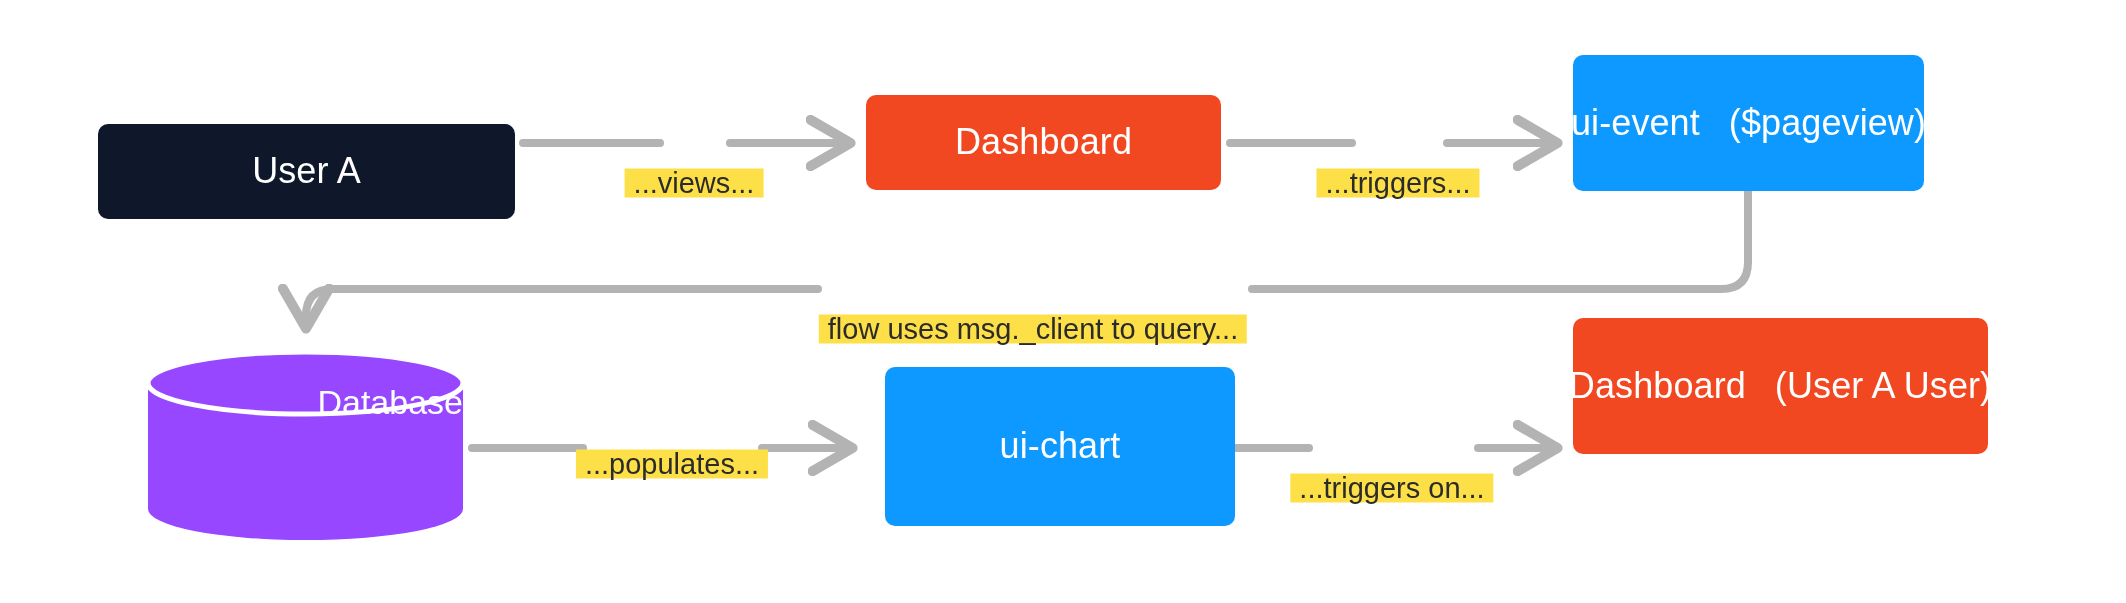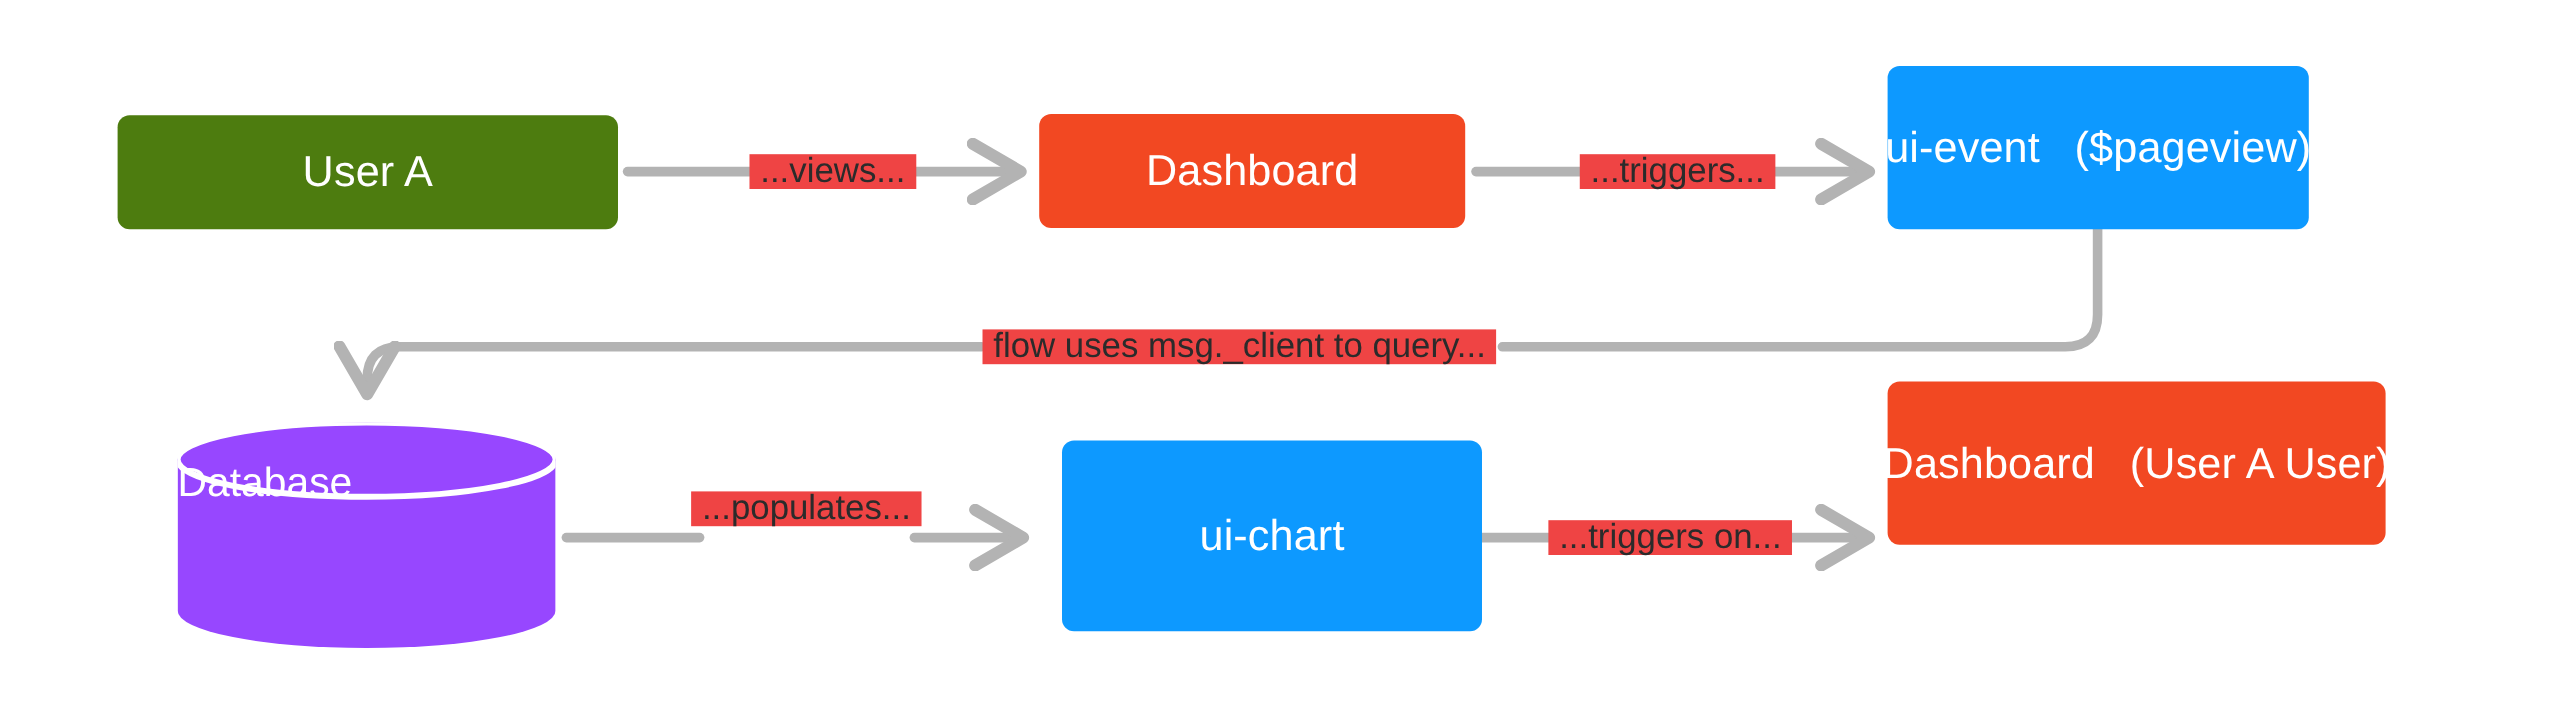--- a/index.html
+++ b/index.html
@@ -67,21 +67,21 @@
     position: absolute;
     left: 0; top: 0;
     width: 100%; height: 100%;
     display: block;
   }
   #node-database .cyl-label {
     position: absolute;
     left: 0;
     top: 30px;
     width: 100%;
-    text-align: left;
+    text-align: right;
     color: #ffffff;
     font-size: 34px;
     line-height: 1.18;
     white-space: nowrap;
     pointer-events: none;
   }
 
   
   #edges {
     position: absolute;
@@ -91,22 +91,23 @@
     pointer-events: none;
   }
 
   .edge-label {
     position: absolute;
     transform: translate(-50%, -50%);
     color: #2b2b2b;
     font-size: 29px;
     line-height: 1;
     white-space: nowrap;
-    background: #ef4444;
+    background: #fde047;
     padding: 0 9px;
+    margin-top: 40px;
   }
   #label-views       { left: 694px;  top: 143px; }
   #label-triggers    { left: 1398px; top: 143px; }
   #label-flow-query  { left: 1033px; top: 289px; }
   #label-populates   { left: 672px;  top: 424px; }
   #label-displays-on { left: 1392px; top: 448px; }
 </style>
 </head>
 <body>
 
@@ -148,21 +149,21 @@
   <div class="edge-label" id="label-views">...views...</div>
 
   <div class="edge-label" id="label-triggers">...triggers...</div>
 
   <div class="edge-label" id="label-flow-query">flow uses msg._client to query...</div>
 
   <div class="edge-label" id="label-populates">...populates...</div>
 
   <div class="edge-label" id="label-displays-on">...triggers on...</div>
 
-  <div class="node" id="node-user-a" style="background-color: #4d7c0f;">
+  <div class="node" id="node-user-a" style="background-color: #0f172a; margin-top: 28px;">
     <span>User A</span>
   </div>
 
   <div class="node" id="node-dashboard-top" style="background-color: rgb(242, 72, 34);">
     <span>Dashboard</span>
   </div>
 
   <div class="node" id="node-ui-event" style="background-color: rgb(13, 153, 255);">
     <span>ui-event</span>
     <span class="line2">($pageview)</span>

